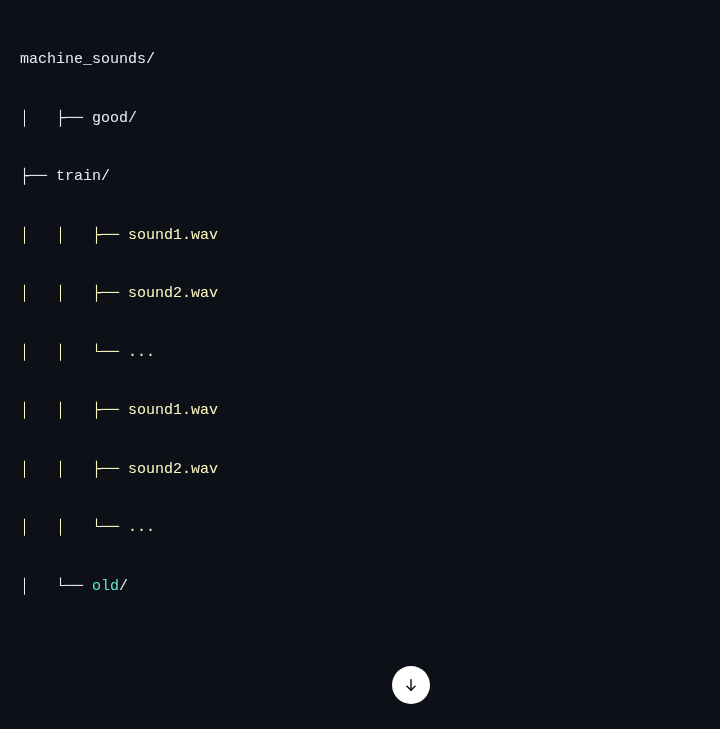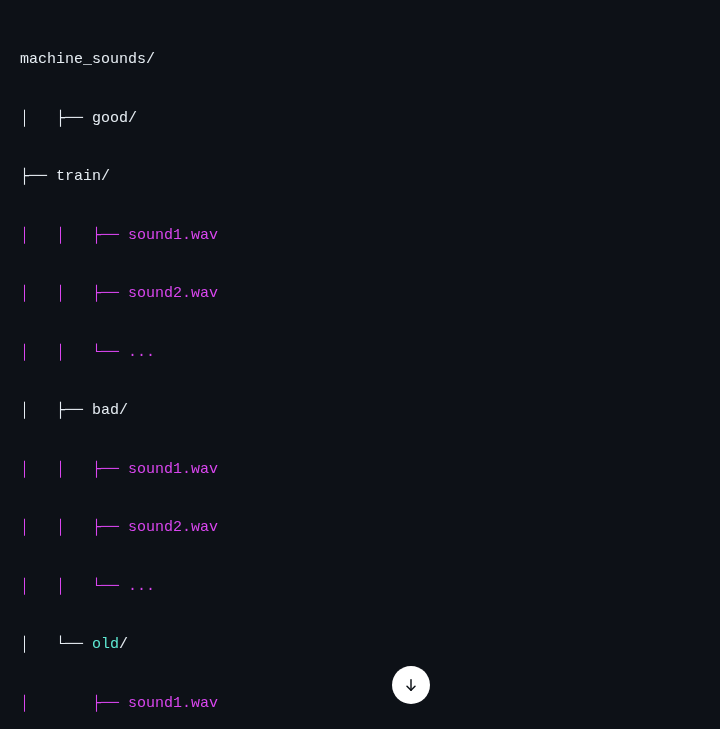--- a/index.html
+++ b/index.html
@@ -23,21 +23,21 @@
       white-space: pre;
     }
     .line {
       display: block;
       font-family: Liberation Mono, monospace;
     }
     .dir {
       color: #e6edf3;
     }
     .file {
-      color: #d946ef;
+      color: #fef9c3;
     }
     .highlight {
       color: #5eead4;
     }
     .scroll-btn {
       position: absolute;
       left: 392px;
       top: 666px;
       width: 38px;
       height: 38px;
@@ -56,26 +56,24 @@
 </head>
 <body>
 
 <div class="tree">
 <span class="line dir">machine_sounds/</span>
 <span class="line dir">│   ├── good/</span>
 <span class="line dir">├── train/</span>
 <span class="line file">│   │   ├── sound1.wav</span>
 <span class="line file">│   │   ├── sound2.wav</span>
 <span class="line file">│   │   └── ...</span>
-<span class="line dir">│   ├── bad/</span>
 <span class="line file">│   │   ├── sound1.wav</span>
 <span class="line file">│   │   ├── sound2.wav</span>
 <span class="line file">│   │   └── ...</span>
 <span class="line dir"><span>│   └── </span><span class="highlight">old</span><span>/</span></span>
-<span class="line file">│       ├── sound1.wav</span>
 
 
 
 
 
 
 
 
 
 

